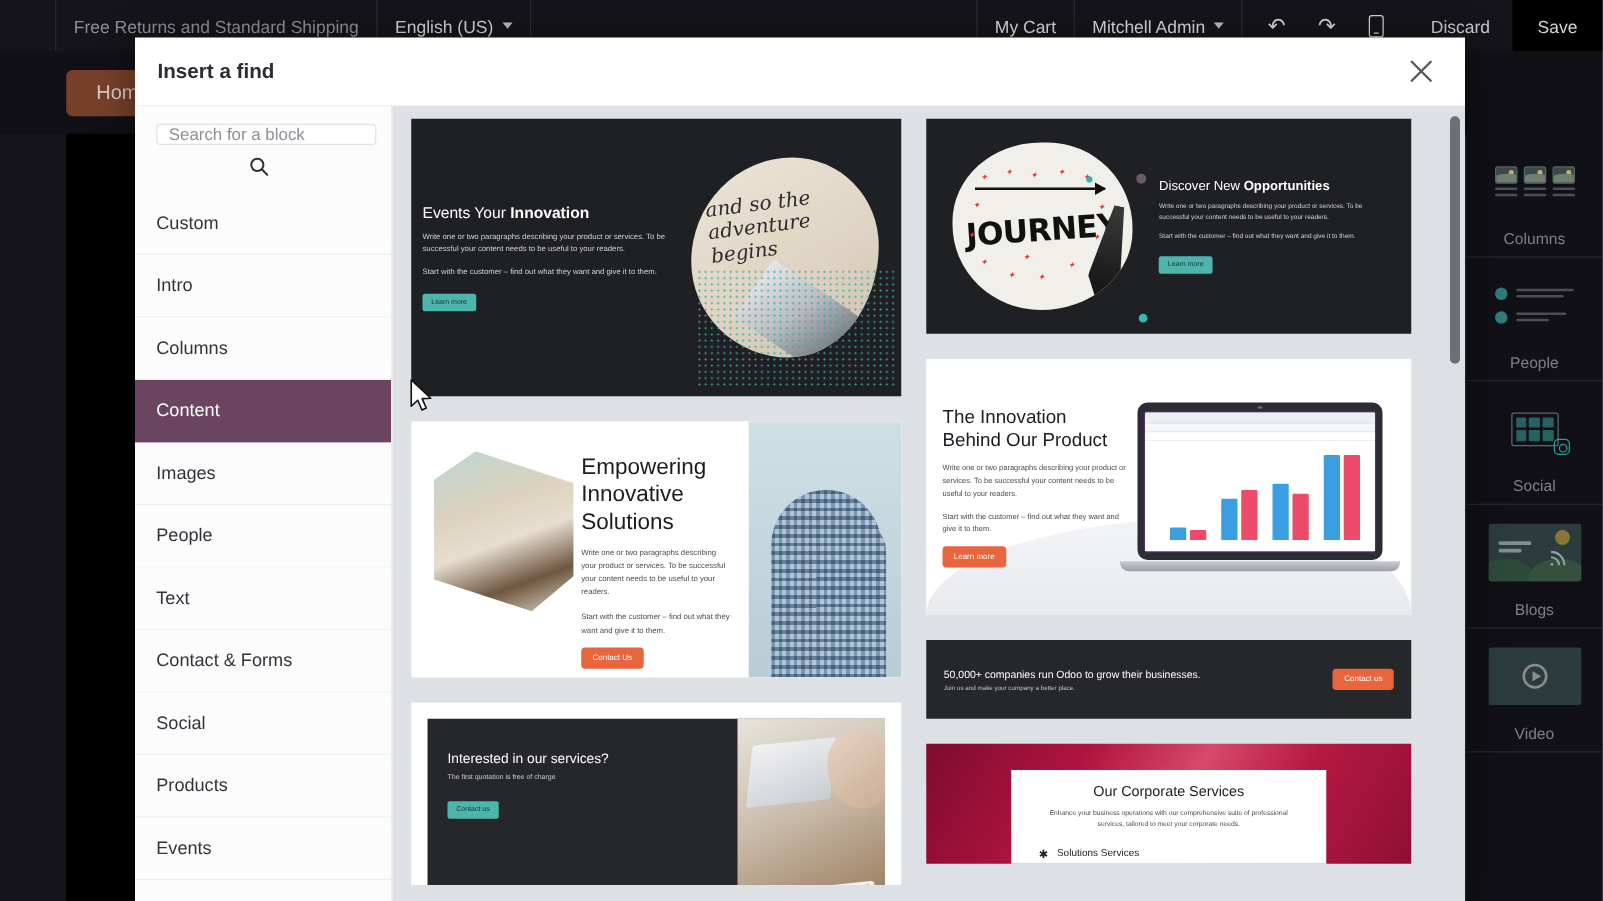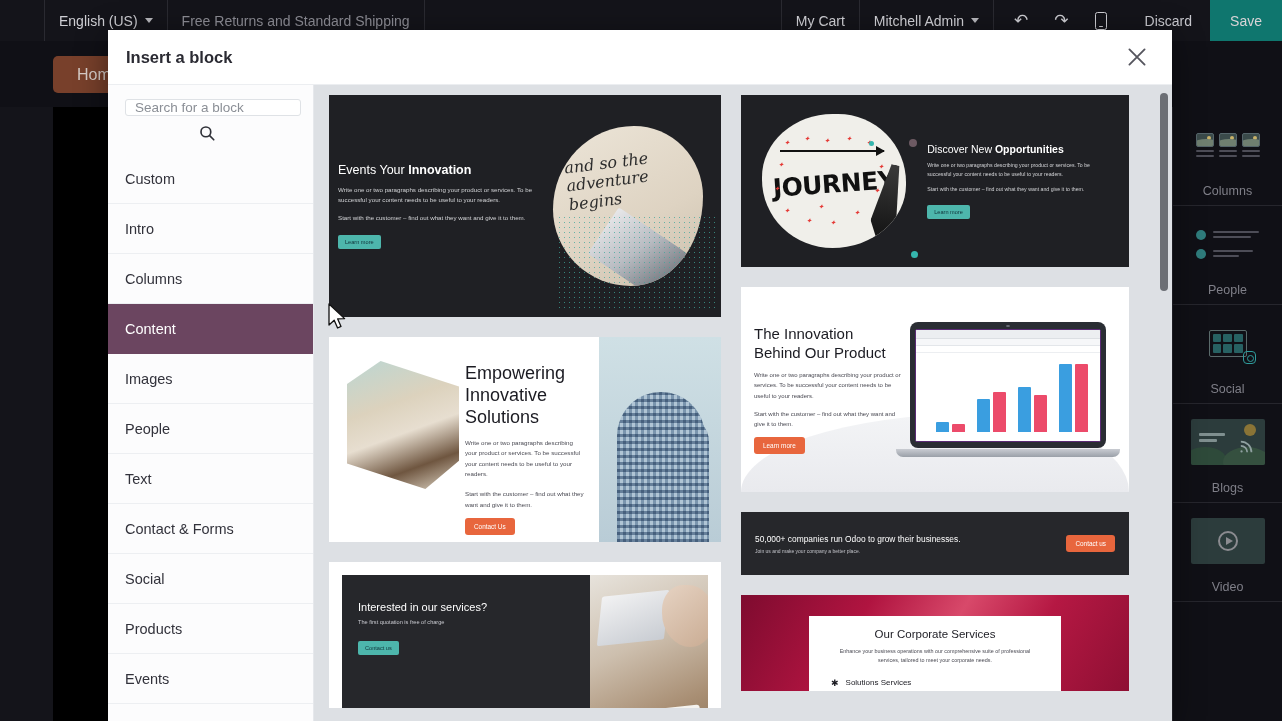--- a/index.html
+++ b/index.html
@@ -40,21 +40,21 @@
   }
   .ico-mobile::after {
     content:""; position:absolute; bottom:1.5px; left:50%; transform:translateX(-50%);
     width:4px; height:1.5px; background:#cfcfd4; border-radius:1px;
   }
   .tb-discard {
     display:flex; align-items:center; padding: 0 18px; color: #c9c9cf; cursor:pointer;
   }
   .tb-save {
     display:flex; align-items:center; padding: 0 20px;
-    background: #0f766e; color: #d9d4d7; cursor:pointer;justify-content:center;
+    background: #000000; color: #d9d4d7; cursor:pointer;justify-content:center;
   }
 
   .editor-navrow {
     position: absolute; top: 41px; left: 0; width: 1282px; height: 66px;
     background: #101016;
   }
   .nav-home {
     position:absolute; left: 53px; top: 15px; height: 37px;
     display:flex; align-items:center; padding: 0 24px;
     background: #78402b; color: #d8cdc8; font-size: 16px; border-radius: 5px;
@@ -403,25 +403,25 @@
   .cursor { position:absolute; left: 328px; top: 303px; width: 20px; height: 30px; z-index: 50; }
 </style>
 </head>
 <body>
 
 <div id="root">
 
   <div class="editor-topbar">
     <div class="tb-spacer-left"></div>
     <div class="tb-cell">
+      <span class="tb-promo">Free Returns and Standard Shipping</span>
+    </div>
+    <div class="tb-cell">
       <span class="tb-lang">English (US)</span>
       <span class="tb-caret"></span>
-    </div>
-    <div class="tb-cell">
-      <span class="tb-promo">Free Returns and Standard Shipping</span>
     </div>
     <div class="tb-grow"></div>
     <div class="tb-cell">
       <span class="tb-mycart">My Cart</span>
     </div>
     <div class="tb-cell">
       <span class="tb-admin">Mitchell Admin</span>
       <span class="tb-caret"></span>
     </div>
     <div class="tb-icons">
@@ -536,21 +536,21 @@
         <div class="vthumb">
             <div class="play"></div>
           </div>
       </div>
       <div class="bp-label">Video</div>
     </div>
   </div>
 
   <div class="modal">
     <div class="modal-header">
-      <div class="modal-title">Insert a block</div>
+      <div class="modal-title">Insert a find</div>
       <div class="modal-close">
         <svg viewBox="0 0 24 24" fill="none" stroke="currentColor" stroke-width="1.7" stroke-linecap="round">
           <path d="M5 5 L19 19 M19 5 L5 19"></path>
         </svg>
       </div>
     </div>
 
     <div class="modal-body">
 
       <div class="cat-pane">

